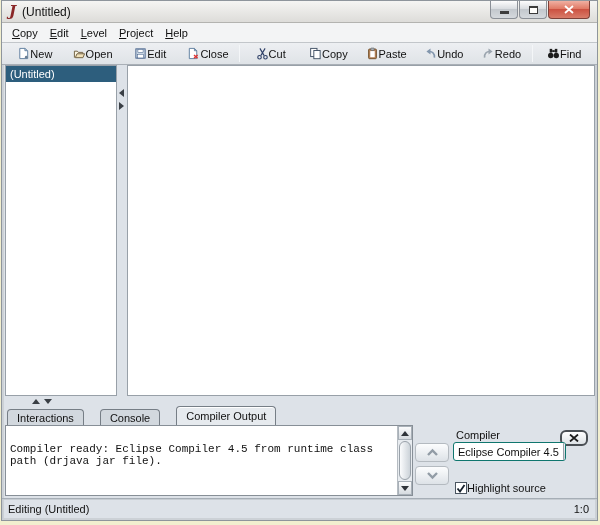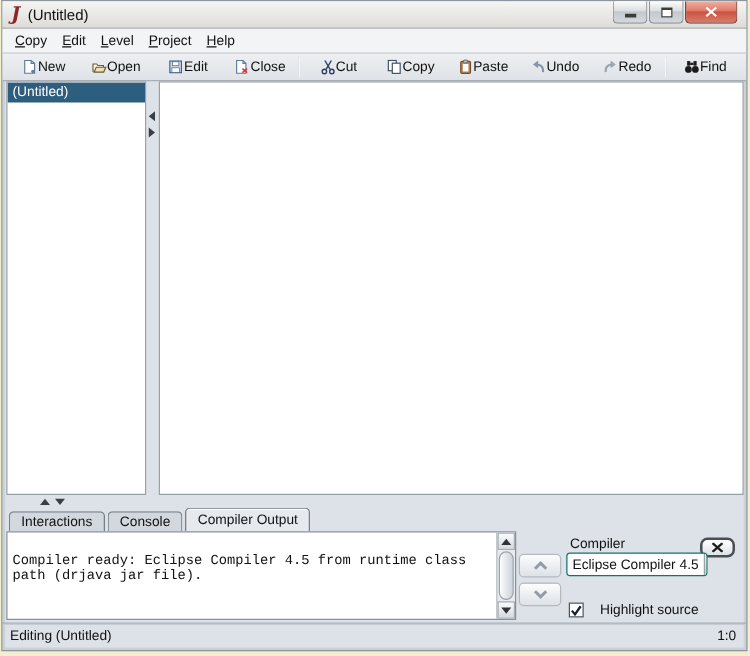--- a/index.html
+++ b/index.html
@@ -49,21 +49,21 @@
   .vs-left{top:24px;border-top:4px solid transparent;border-bottom:4px solid transparent;border-right:5px solid #3a3f45;}
   .vs-right{top:37px;border-top:4px solid transparent;border-bottom:4px solid transparent;border-left:5px solid #3a3f45;}
   .editor{flex:1;background:#fff;border:1px solid #98a0a8;}
 
   
   .hsplit{flex:0 0 9px;position:relative;}
   .hs-up{position:absolute;left:30px;top:3px;width:0;height:0;border-left:4px solid transparent;border-right:4px solid transparent;border-bottom:5px solid #3a3f45;}
   .hs-down{position:absolute;left:42px;top:3px;width:0;height:0;border-left:4px solid transparent;border-right:4px solid transparent;border-top:5px solid #3a3f45;}
 
   
-  .tabbar{flex:0 0 20px;display:flex;align-items:flex-end;padding-left:5px;gap:2px;}
+  .tabbar{flex:0 0 20px;display:flex;align-items:flex-end;padding-left:5px;gap:16px;}
   .tab{height:16px;padding:0 9px;display:flex;align-items:center;font-size:11px;color:#111;
     background:#d2d8de;border:1px solid #767e86;border-bottom:none;border-radius:4px 4px 0 0;}
   .tab.selected{height:19px;background:#e6eaee;box-shadow:inset 0 1px 0 #fff;}
 
   
   .bottom{flex:0 0 73px;display:flex;padding:0 2px 2px 3px;}
   .outbox{width:408px;background:#fff;border:1px solid #878f97;display:flex;}
   .outtext{flex:1;font-family:"Liberation Mono","DejaVu Sans Mono",monospace;font-size:11px;
     color:#111;padding:17px 4px;white-space:pre-wrap;overflow:hidden;}
   .vscroll{width:15px;border-left:1px solid #b6bcc2;background:#e8ecf0;display:flex;flex-direction:column;}
@@ -79,21 +79,21 @@
   .panel-close{position:absolute;right:7px;top:5px;width:28px;height:16px;border:2px solid #4a4f54;
     border-radius:6px;background:linear-gradient(#ffffff,#dde2e6);display:flex;align-items:center;justify-content:center;}
   .navbtn{position:absolute;left:2px;width:34px;height:19px;border:1px solid #b4bac0;border-radius:4px;
     background:linear-gradient(#fcfdfe,#dde2e7);display:flex;align-items:center;justify-content:center;}
   .nav-up{top:18px;} .nav-down{top:41px;}
   .combo{position:absolute;left:40px;top:17px;width:113px;height:19px;border:1px solid #0f766e;
     border-radius:3px;background:#fff;display:flex;align-items:center;overflow:hidden;}
   .combo-text{flex:1;padding:0 4px;white-space:nowrap;color:#111;}
   .combo-btn{flex:0 0 17px;height:100%;background:linear-gradient(#f3f5f7,#c5cbd1);
     border-left:1px solid #9aa2aa;display:flex;align-items:center;justify-content:center;}
-  .check-row{position:absolute;left:42px;top:57px;display:flex;align-items:center;gap:13px;color:#111;justify-content:space-between;}
+  .check-row{position:absolute;left:42px;top:57px;display:flex;align-items:center;gap:0;color:#111;justify-content:space-between;}
   .checkbox{width:12px;height:12px;background:#fff;border:1px solid #4a5560;display:flex;align-items:center;justify-content:center;}
 
   
   .statusbar{flex:0 0 21px;border-top:1px solid #a6aeb6;box-shadow:inset 1px 1px 0 #c6ccd2;
     display:flex;align-items:center;justify-content:space-between;padding:0 8px 0 6px;font-size:11px;color:#111;}
 </style>
 </head>
 <body>
 
 <div class="window">

